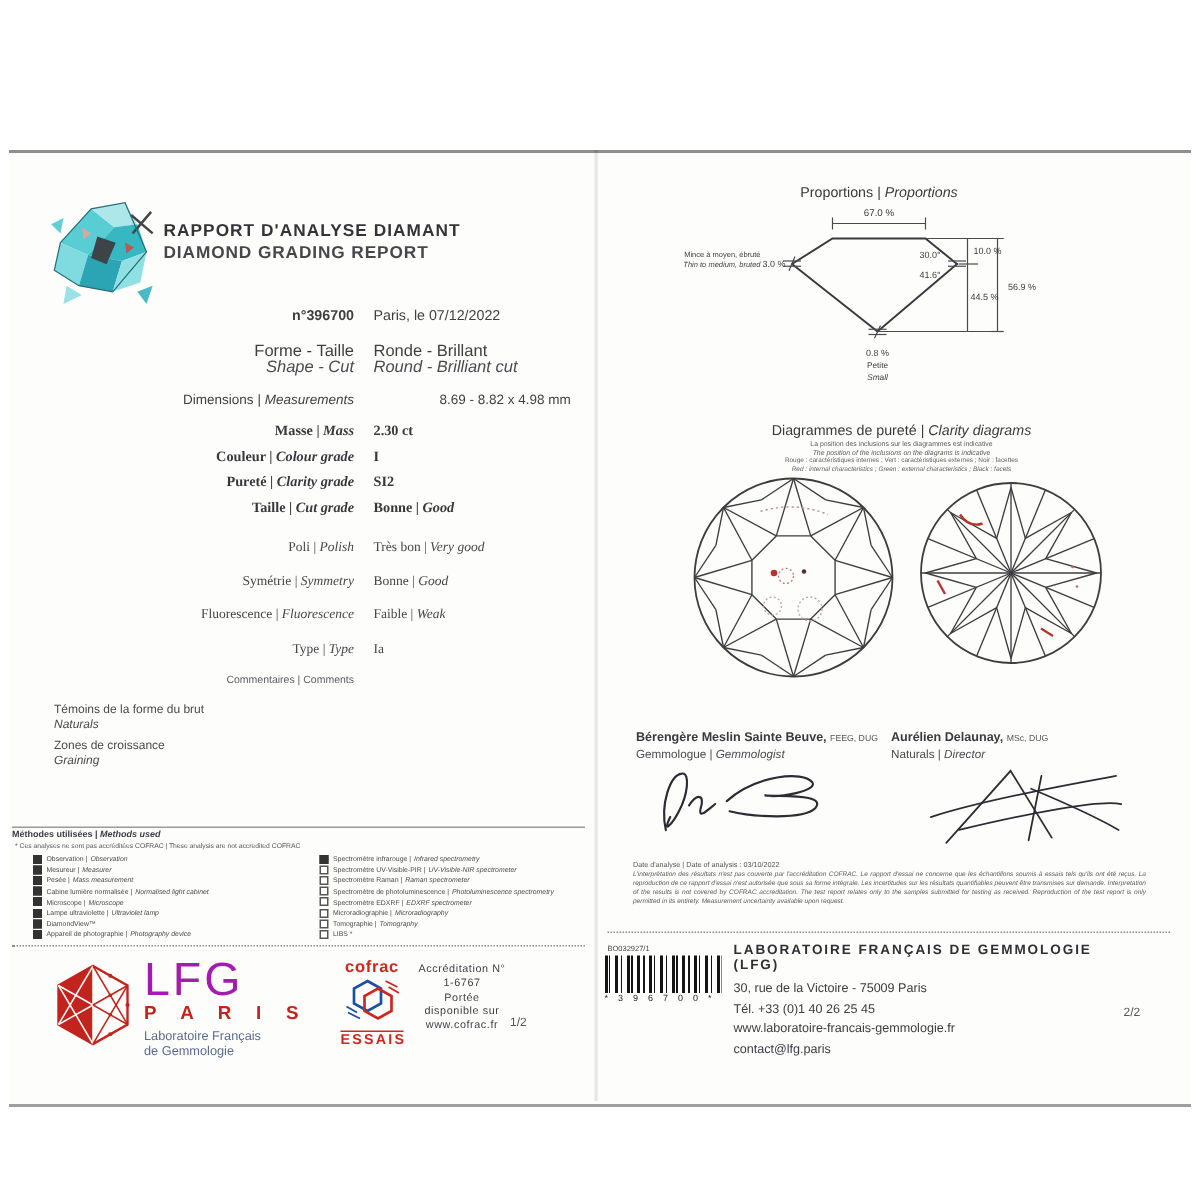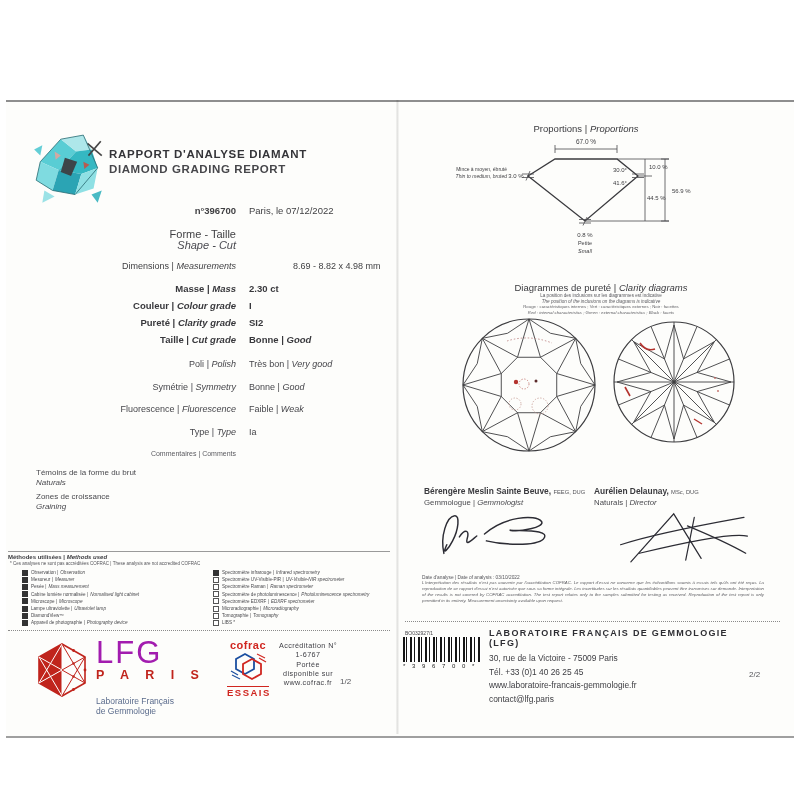--- a/index.html
+++ b/index.html
@@ -24,21 +24,21 @@
   .row{position:absolute;left:18px;width:372px;display:flex;font-size:9.5px;}
   .row .lbl{flex:0 0 218px;text-align:right;}
   .row .val{margin-left:13px;text-align:left;flex:1;}
   .row-report{top:205px;}
   .row-report .lbl{font-weight:bold;}
   .row-shape{top:229px;line-height:11px;font-size:11px;}
   .row-shape .lbl div:last-child,.row-shape .val div:last-child{font-style:italic;color:#4a4a50;}
   .row-dims{top:261px;font-size:9px;gap:44px;}
   .row-dims .lbl .en{font-style:italic;}
   .rows{position:absolute;left:18px;width:372px;}
-  .rows .row{position:static;}
+  .rows .row{position:static;font-family:Liberation Serif, serif;}
   .grades-list{top:283px;}
   .grades-list .row{height:17px;font-weight:600;color:#38383c;}
   .finish-list{top:359px;}
   .finish-list .row{height:22.5px;color:#46464b;font-size:9px;}
   .rows .lbl .en{font-style:italic;}
   .rows .val .ven{font-style:italic;}
   .comments-lbl{left:18px;top:450px;width:218px;text-align:right;font-size:7px;color:#5b5b60;}
 
   .features{left:36px;top:468px;font-size:8px;line-height:9.5px;color:#4a4a4f;}
   .features .feat{margin-bottom:5px;}
@@ -55,21 +55,21 @@
   .mcol .mi .box{width:4px;height:4px;border:0.7px solid #555;margin:0 3px 0 14px;background:#fff;flex:0 0 auto;}
   .mcol .mi .box.checked{background:#333;border-color:#333;}
   .mcol .mi .en{font-style:italic;margin-left:2px;}
   .dotline-l{left:8px;top:630px;width:382px;border-top:1px dotted #8a8a8a;}
 
   
   .lfg-logo{left:33px;top:639px;}
   .lfg-text{left:96px;top:638px;}
   .lfg-text .lfg{font-size:31px;line-height:30px;letter-spacing:2px;color:#a21caf;font-weight:500;}
   .lfg-text .paris{font-size:12.5px;letter-spacing:6.5px;color:#c0241c;font-weight:bold;margin-top:0px;}
-  .lfg-text .lab{font-size:8.5px;line-height:10px;color:#5a6b8c;margin-top:14px;}
+  .lfg-text .lab{font-size:8.5px;line-height:10px;color:#5a6b8c;margin-top:3px;}
   .cofrac{left:227px;top:639px;width:42px;text-align:center;}
   .cofrac .cof{font-size:11px;font-weight:bold;color:#d02620;letter-spacing:0.5px;}
   .cofrac .essais{font-size:9.5px;font-weight:bold;color:#d02620;letter-spacing:1.5px;border-top:1.5px solid #d02620;margin-top:1px;}
   .accred{left:272px;top:641px;width:72px;text-align:center;font-size:7.2px;line-height:9.3px;color:#3e3e44;letter-spacing:0.4px;}
   .pnum-l{left:340px;top:677px;font-size:8px;color:#55555a;}
 
   
   .prop-title{left:486px;top:123px;width:200px;text-align:center;font-size:9.5px;color:#3a3a3e;}
   .prop-title .en{font-style:italic;}
   .prop-svg{left:423px;top:134px;}
@@ -139,20 +139,24 @@
 
   <div class="row row-report">
     <div class="lbl">n°396700</div>
     <div class="val">Paris, le 07/12/2022</div>
   </div>
 
   <div class="row row-shape">
     <div class="lbl">
       <div>Forme - Taille</div>
       <div>Shape - Cut</div>
+    </div>
+    <div class="val">
+      <div>Ronde - Brillant</div>
+      <div>Round - Brilliant cut</div>
     </div>
   </div>
 
   <div class="row row-dims">
     <div class="lbl"><span>Dimensions</span> <span>|</span> <span class="en">Measurements</span></div>
     <div class="val">8.69 - 8.82 x 4.98 mm</div>
   </div>
 
   <div class="rows grades-list">
 

